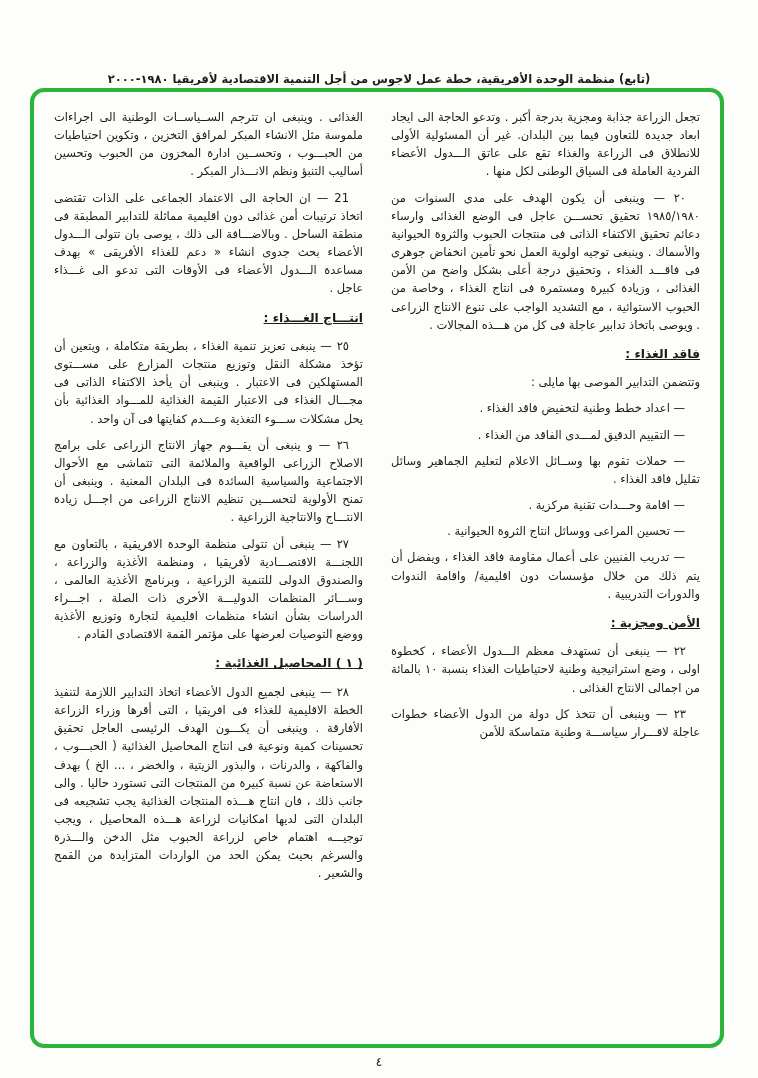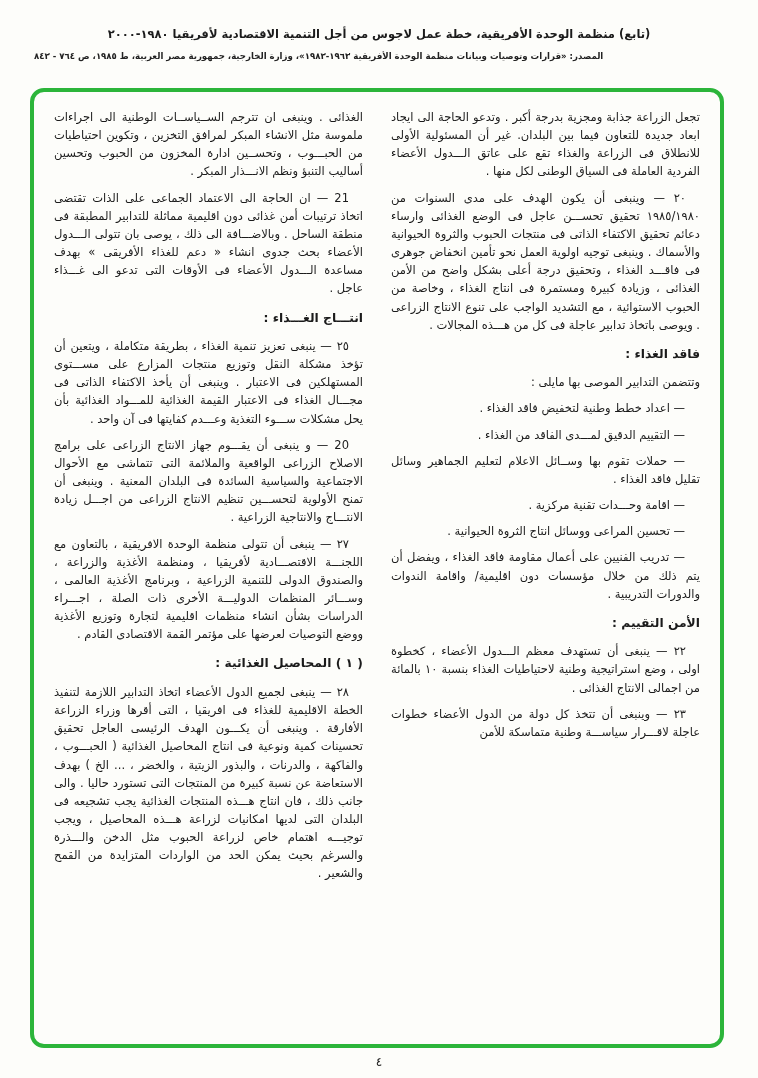--- a/index.html
+++ b/index.html
@@ -13,20 +13,21 @@
     height: 1078px;
     margin: 0 auto;
     background: #fdfdfa;
     font-family: "DejaVu Sans", sans-serif;
     color: #1b1b1b;
     overflow: hidden;
   }
   .doc-header {
     direction: rtl;
     padding: 26px 34px 0 34px;
+    margin-top: 45px;
   }
   .doc-title {
     text-align: center;
     font-weight: 700;
     font-size: 11.5px;
     line-height: 1.4;
   }
   .doc-source {
     margin-top: 9px;
     font-size: 8.6px;
@@ -64,20 +65,21 @@
   .para {
     margin: 0 0 8px 0;
   }
   .p-indent {
     text-indent: 14px;
   }
   .head {
     font-weight: 700;
     font-size: 12.3px;
     margin: 11px 0 9px 0;
+    text-decoration: underline;
   }
   .item {
     margin: 0 0 8px 0;
     text-indent: 15px;
   }
   .page-footer {
     position: absolute;
     bottom: 8px;
     left: 0;
     width: 100%;
@@ -105,31 +107,31 @@
         <p class="para">تجعل الزراعة جذابة ومجزية بدرجة أكبر . وتدعو الحاجة الى ايجاد ابعاد جديدة للتعاون فيما بين البلدان. غير أن المسئولية الأولى للانطلاق فى الزراعة والغذاء تقع على عاتق الـــدول الأعضاء الفردية العاملة فى السياق الوطنى لكل منها .</p>
         <p class="para p-indent">٢٠ — وينبغى أن يكون الهدف على مدى السنوات من ١٩٨٥/١٩٨٠ تحقيق تحســـن عاجل فى الوضع الغذائى وارساء دعائم تحقيق الاكتفاء الذاتى فى منتجات الحبوب والثروة الحيوانية والأسماك . وينبغى توجيه اولوية العمل نحو تأمين انخفاض جوهرى فى فاقـــد الغذاء ، وتحقيق درجة أعلى بشكل واضح من الأمن الغذائى ، وزيادة كبيرة ومستمرة فى انتاج الغذاء ، وخاصة من الحبوب الاستوائية ، مع التشديد الواجب على تنوع الانتاج الزراعى . ويوصى باتخاذ تدابير عاجلة فى كل من هـــذه المجالات .</p>
         <p class="para head">فاقد الغذاء :</p>
         <p class="para">وتتضمن التدابير الموصى بها مايلى :</p>
         <p class="item">— اعداد خطط وطنية لتخفيض فاقد الغذاء .</p>
         <p class="item">— التقييم الدقيق لمـــدى الفاقد من الغذاء .</p>
         <p class="item">— حملات تقوم بها وســائل الاعلام لتعليم الجماهير وسائل تقليل فاقد الغذاء .</p>
         <p class="item">— اقامة وحـــدات تقنية مركزية .</p>
         <p class="item">— تحسين المراعى ووسائل انتاج الثروة الحيوانية .</p>
         <p class="item">— تدريب الفنيين على أعمال مقاومة فاقد الغذاء ، ويفضل أن يتم ذلك من خلال مؤسسات دون اقليمية/ واقامة الندوات والدورات التدريبية .</p>
-        <p class="para head">الأمن التقييم :</p>
+        <p class="para head">الأمن ومجزية :</p>
         <p class="para p-indent">٢٢ — ينبغى أن تستهدف معظم الـــدول الأعضاء ، كخطوة اولى ، وضع استراتيجية وطنية لاحتياطيات الغذاء بنسبة ١٠ بالمائة من اجمالى الانتاج الغذائى .</p>
         <p class="para p-indent">٢٣ — وينبغى أن تتخذ كل دولة من الدول الأعضاء خطوات عاجلة لاقـــرار سياســـة وطنية متماسكة للأمن</p>
       </section>
 
       <section class="col">
         <p class="para">الغذائى . وينبغى ان تترجم الســياســات الوطنية الى اجراءات ملموسة مثل الانشاء المبكر لمرافق التخزين ، وتكوين احتياطيات من الحبـــوب ، وتحســين ادارة المخزون من الحبوب وتحسين أساليب التنبؤ ونظم الانـــذار المبكر .</p>
         <p class="para p-indent">21 — ان الحاجة الى الاعتماد الجماعى على الذات تقتضى اتخاذ ترتيبات أمن غذائى دون اقليمية مماثلة للتدابير المطبقة فى منطقة الساحل . وبالاضـــافة الى ذلك ، يوصى بان تتولى الـــدول الأعضاء بحث جدوى انشاء « دعم للغذاء الأفريقى » بهدف مساعدة الـــدول الأعضاء فى الأوقات التى تدعو الى غـــذاء عاجل .</p>
         <p class="para head">انتـــاج الغـــذاء :</p>
         <p class="para p-indent">٢٥ — ينبغى تعزيز تنمية الغذاء ، بطريقة متكاملة ، ويتعين أن تؤخذ مشكلة النقل وتوزيع منتجات المزارع على مســـتوى المستهلكين فى الاعتبار . وينبغى أن يأخذ الاكتفاء الذاتى فى مجـــال الغذاء فى الاعتبار القيمة الغذائية للمـــواد الغذائية بأن يحل مشكلات ســـوء التغذية وعـــدم كفايتها فى آن واحد .</p>
-        <p class="para p-indent">20 — و ينبغى أن يقـــوم جهاز الانتاج الزراعى على برامج الاصلاح الزراعى الواقعية والملائمة التى تتماشى مع الأحوال الاجتماعية والسياسية السائدة فى البلدان المعنية . وينبغى أن تمنح الأولوية لتحســـين تنظيم الانتاج الزراعى من اجـــل زيادة الانتـــاج والانتاجية الزراعية .</p>
+        <p class="para p-indent">٢٦ — و ينبغى أن يقـــوم جهاز الانتاج الزراعى على برامج الاصلاح الزراعى الواقعية والملائمة التى تتماشى مع الأحوال الاجتماعية والسياسية السائدة فى البلدان المعنية . وينبغى أن تمنح الأولوية لتحســـين تنظيم الانتاج الزراعى من اجـــل زيادة الانتـــاج والانتاجية الزراعية .</p>
         <p class="para p-indent">٢٧ — ينبغى أن تتولى منظمة الوحدة الافريقية ، بالتعاون مع اللجنـــة الاقتصـــادية لأفريقيا ، ومنظمة الأغذية والزراعة ، والصندوق الدولى للتنمية الزراعية ، وبرنامج الأغذية العالمى ، وســـائر المنظمات الدوليـــة الأخرى ذات الصلة ، اجـــراء الدراسات بشأن انشاء منظمات اقليمية لتجارة وتوزيع الأغذية ووضع التوصيات لعرضها على مؤتمر القمة الاقتصادى القادم .</p>
         <p class="para head">( ١ ) المحاصيل الغذائية :</p>
         <p class="para p-indent">٢٨ — ينبغى لجميع الدول الأعضاء اتخاذ التدابير اللازمة لتنفيذ الخطة الاقليمية للغذاء فى افريقيا ، التى أقرها وزراء الزراعة الأفارقة . وينبغى أن يكـــون الهدف الرئيسى العاجل تحقيق تحسينات كمية ونوعية فى انتاج المحاصيل الغذائية ( الحبـــوب ، والفاكهة ، والدرنات ، والبذور الزيتية ، والخضر ، ... الخ ) بهدف الاستعاضة عن نسبة كبيرة من المنتجات التى تستورد حاليا . والى جانب ذلك ، فان انتاج هـــذه المنتجات الغذائية يجب تشجيعه فى البلدان التى لديها امكانيات لزراعة هـــذه المحاصيل ، ويجب توجيـــه اهتمام خاص لزراعة الحبوب مثل الدخن والـــذرة والسرغم بحيث يمكن الحد من الواردات المتزايدة من القمح والشعير .</p>
       </section>
 
     </div>
   </main>
 
   <footer class="page-footer">
     <span class="page-number">٤</span>

